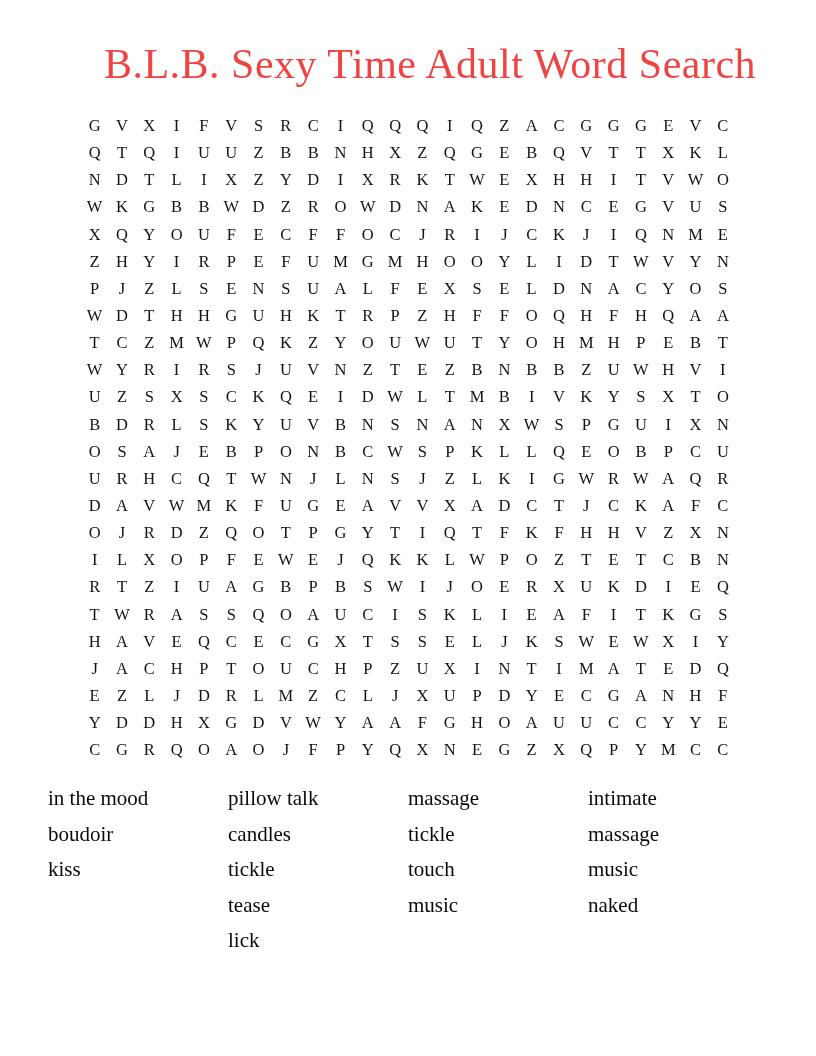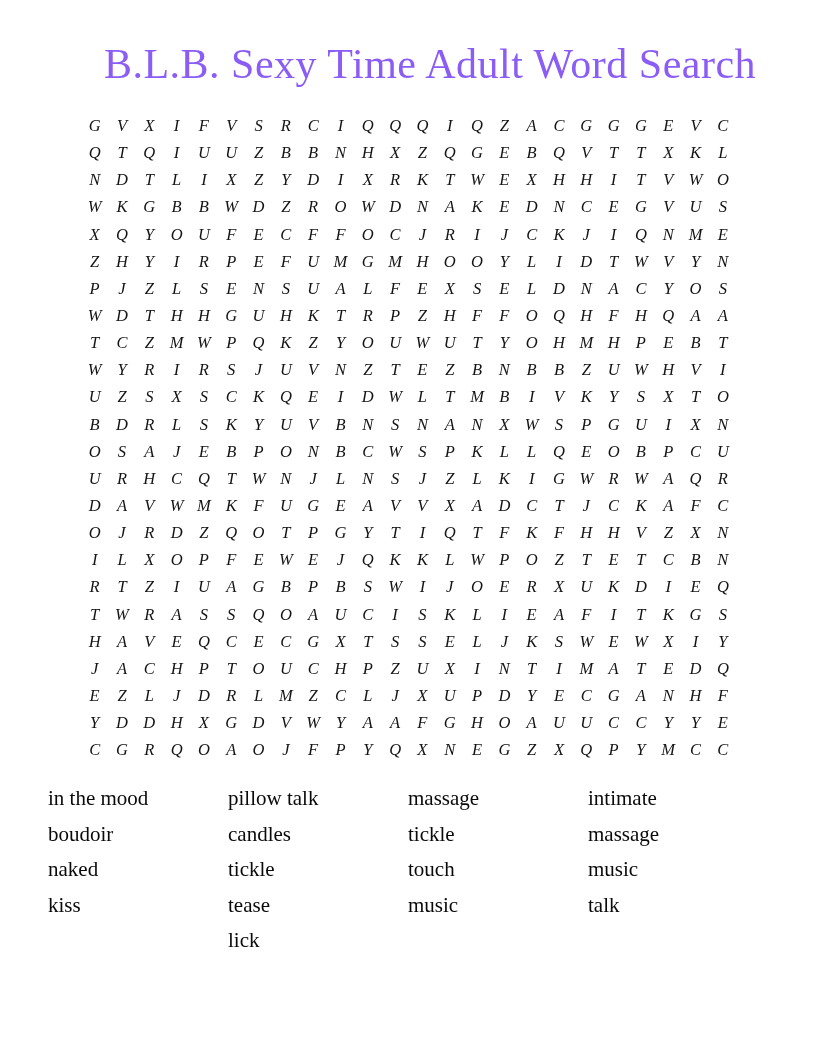--- a/index.html
+++ b/index.html
@@ -20,33 +20,32 @@
   }
   .title {
     position: absolute;
     top: 40px;
     left: 0;
     width: 816px;
     text-align: center;
     font-size: 42px;
     font-weight: normal;
     letter-spacing: 0.5px;
-    color: #8b5cf6;
+    color: #ef4444;
     padding-left: 44px;
   }
   .grid {
     position: absolute;
     top: 112px;
     left: 81px;
     width: 656px;
   }
   .grid-row {
     height: 27.15px;
     white-space: nowrap;
-    font-style: italic;
   }
   .grid-cell {
     display: inline-block;
     width: 27.32px;
     text-align: center;
     font-size: 16.5px;
     line-height: 27.15px;
     color: #141414;
   }
   .word-list {
@@ -95,36 +94,35 @@
       <div class="grid-row"><span class="grid-cell">H</span><span class="grid-cell">A</span><span class="grid-cell">V</span><span class="grid-cell">E</span><span class="grid-cell">Q</span><span class="grid-cell">C</span><span class="grid-cell">E</span><span class="grid-cell">C</span><span class="grid-cell">G</span><span class="grid-cell">X</span><span class="grid-cell">T</span><span class="grid-cell">S</span><span class="grid-cell">S</span><span class="grid-cell">E</span><span class="grid-cell">L</span><span class="grid-cell">J</span><span class="grid-cell">K</span><span class="grid-cell">S</span><span class="grid-cell">W</span><span class="grid-cell">E</span><span class="grid-cell">W</span><span class="grid-cell">X</span><span class="grid-cell">I</span><span class="grid-cell">Y</span></div>
       <div class="grid-row"><span class="grid-cell">J</span><span class="grid-cell">A</span><span class="grid-cell">C</span><span class="grid-cell">H</span><span class="grid-cell">P</span><span class="grid-cell">T</span><span class="grid-cell">O</span><span class="grid-cell">U</span><span class="grid-cell">C</span><span class="grid-cell">H</span><span class="grid-cell">P</span><span class="grid-cell">Z</span><span class="grid-cell">U</span><span class="grid-cell">X</span><span class="grid-cell">I</span><span class="grid-cell">N</span><span class="grid-cell">T</span><span class="grid-cell">I</span><span class="grid-cell">M</span><span class="grid-cell">A</span><span class="grid-cell">T</span><span class="grid-cell">E</span><span class="grid-cell">D</span><span class="grid-cell">Q</span></div>
       <div class="grid-row"><span class="grid-cell">E</span><span class="grid-cell">Z</span><span class="grid-cell">L</span><span class="grid-cell">J</span><span class="grid-cell">D</span><span class="grid-cell">R</span><span class="grid-cell">L</span><span class="grid-cell">M</span><span class="grid-cell">Z</span><span class="grid-cell">C</span><span class="grid-cell">L</span><span class="grid-cell">J</span><span class="grid-cell">X</span><span class="grid-cell">U</span><span class="grid-cell">P</span><span class="grid-cell">D</span><span class="grid-cell">Y</span><span class="grid-cell">E</span><span class="grid-cell">C</span><span class="grid-cell">G</span><span class="grid-cell">A</span><span class="grid-cell">N</span><span class="grid-cell">H</span><span class="grid-cell">F</span></div>
       <div class="grid-row"><span class="grid-cell">Y</span><span class="grid-cell">D</span><span class="grid-cell">D</span><span class="grid-cell">H</span><span class="grid-cell">X</span><span class="grid-cell">G</span><span class="grid-cell">D</span><span class="grid-cell">V</span><span class="grid-cell">W</span><span class="grid-cell">Y</span><span class="grid-cell">A</span><span class="grid-cell">A</span><span class="grid-cell">F</span><span class="grid-cell">G</span><span class="grid-cell">H</span><span class="grid-cell">O</span><span class="grid-cell">A</span><span class="grid-cell">U</span><span class="grid-cell">U</span><span class="grid-cell">C</span><span class="grid-cell">C</span><span class="grid-cell">Y</span><span class="grid-cell">Y</span><span class="grid-cell">E</span></div>
       <div class="grid-row"><span class="grid-cell">C</span><span class="grid-cell">G</span><span class="grid-cell">R</span><span class="grid-cell">Q</span><span class="grid-cell">O</span><span class="grid-cell">A</span><span class="grid-cell">O</span><span class="grid-cell">J</span><span class="grid-cell">F</span><span class="grid-cell">P</span><span class="grid-cell">Y</span><span class="grid-cell">Q</span><span class="grid-cell">X</span><span class="grid-cell">N</span><span class="grid-cell">E</span><span class="grid-cell">G</span><span class="grid-cell">Z</span><span class="grid-cell">X</span><span class="grid-cell">Q</span><span class="grid-cell">P</span><span class="grid-cell">Y</span><span class="grid-cell">M</span><span class="grid-cell">C</span><span class="grid-cell">C</span></div>
     </div>
   <div class="word-list" id="word-list">
       <div class="word-col">
         <div class="word-item">in the mood</div>
         <div class="word-item">boudoir</div>
-        <div class="word-item">naked</div>
         <div class="word-item">kiss</div>
       </div>
       <div class="word-col">
         <div class="word-item">pillow talk</div>
         <div class="word-item">candles</div>
         <div class="word-item">tickle</div>
         <div class="word-item">tease</div>
         <div class="word-item">lick</div>
       </div>
       <div class="word-col">
         <div class="word-item">massage</div>
         <div class="word-item">tickle</div>
         <div class="word-item">touch</div>
         <div class="word-item">music</div>
       </div>
       <div class="word-col">
         <div class="word-item">intimate</div>
         <div class="word-item">massage</div>
         <div class="word-item">music</div>
-        <div class="word-item">talk</div>
+        <div class="word-item">naked</div>
       </div>
     </div>
 </div>
 
 </body></html>

